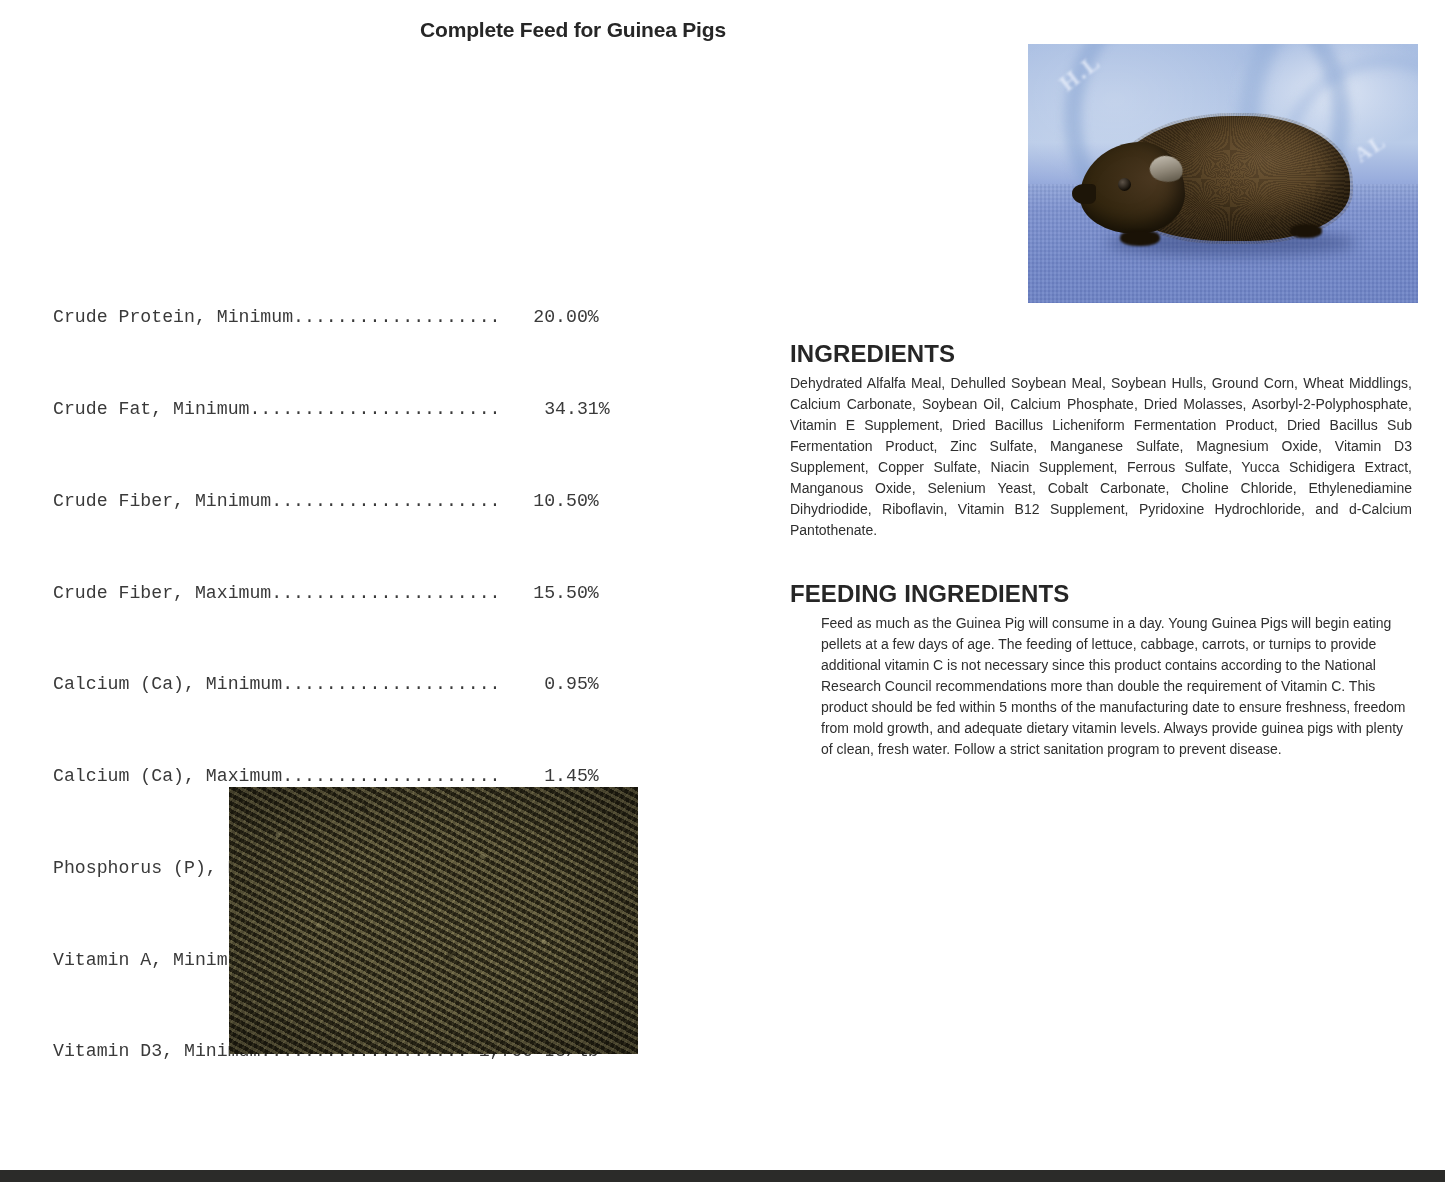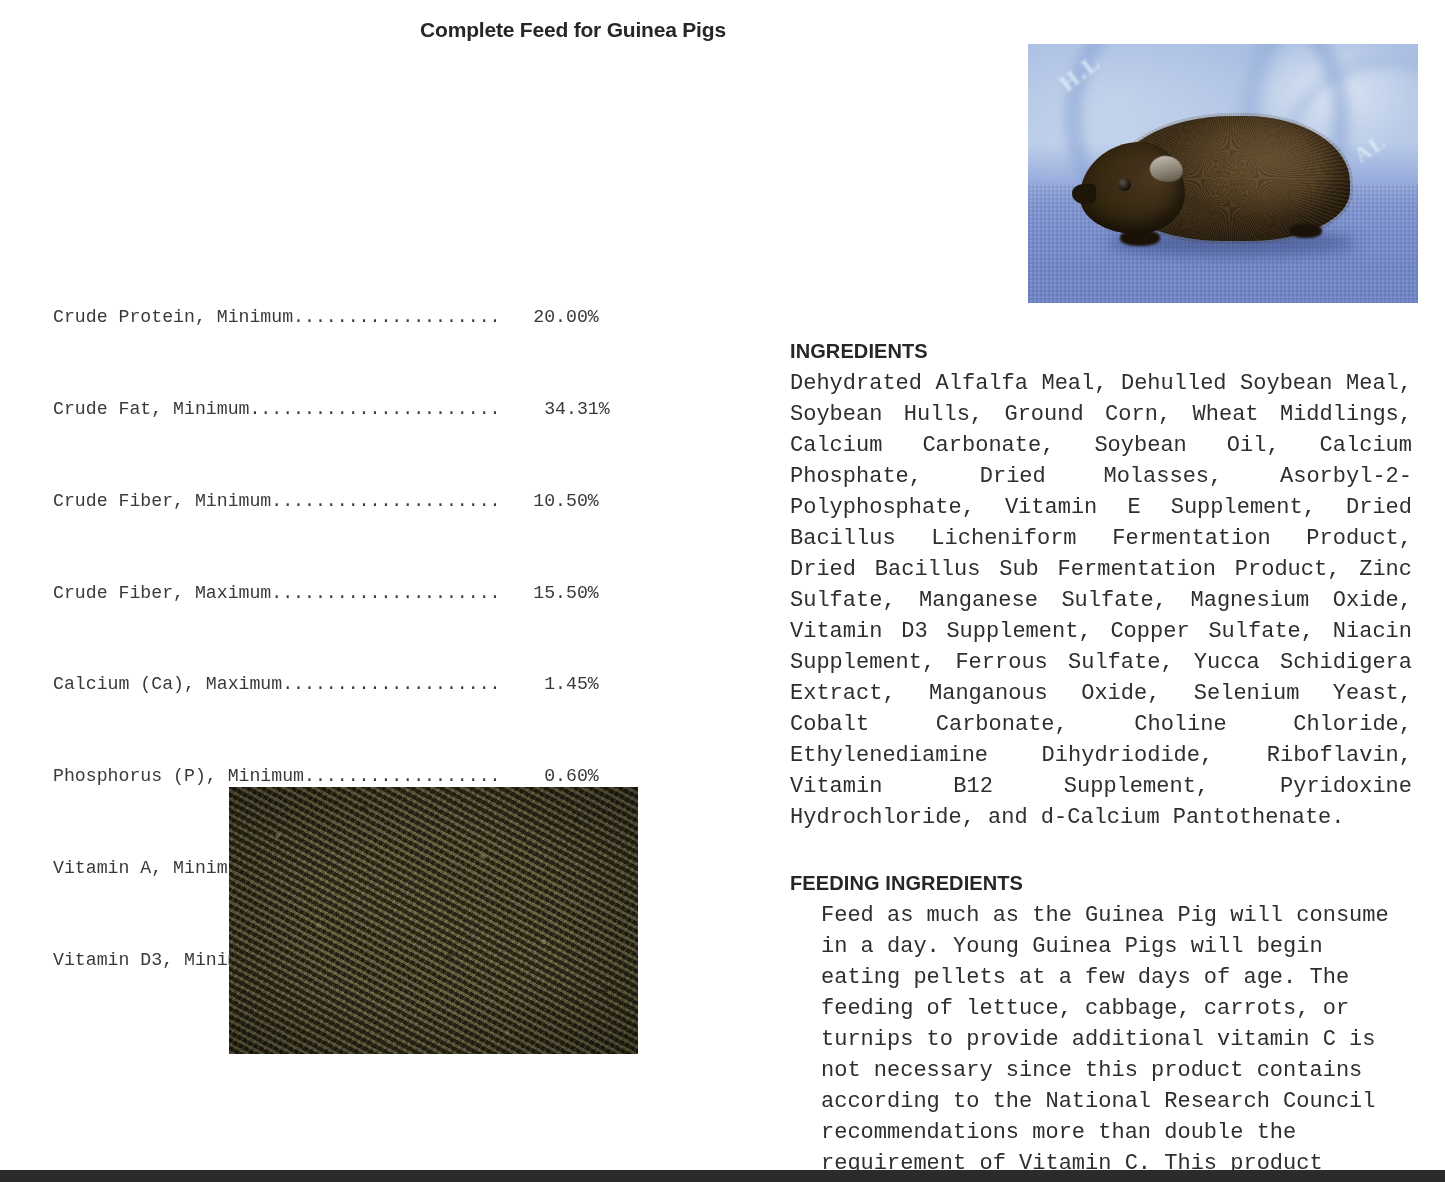--- a/index.html
+++ b/index.html
@@ -243,30 +243,30 @@
 
   
   #right-column {
     position: absolute;
     left: 790px;
     top: 340px;
     width: 622px;
   }
   .section-heading {
     font-family: "Liberation Sans", sans-serif;
-    font-size: 20px;
+    font-size: 24px;
     font-weight: bold;
     color: #262626;
     letter-spacing: 0.1px;
     margin: 0 0 5px 0;
   }
   .body-text {
-    font-family: Liberation Mono, monospace;
-    font-size: 22px;
-    line-height: 31px;
+    font-family: Liberation Sans, sans-serif;
+    font-size: 14px;
+    line-height: 21px;
     color: #2e2e2e;
     margin: 0;
   }
   #ingredients-text {
     text-align: justify;
     text-justify: inter-word;
   }
   #feeding-block {
     margin-top: 39px;
   }
@@ -306,20 +306,21 @@
   <div class="gp-nose"></div>
   <div class="gp-foot-a"></div>
   <div class="gp-foot-b"></div>
 </div>
 
 <div id="guaranteed-analysis">
   <span class="ga-row">Crude Protein, Minimum...................   20.00%</span>
   <span class="ga-row">Crude Fat, Minimum.......................    34.31%</span>
   <span class="ga-row">Crude Fiber, Minimum.....................   10.50%</span>
   <span class="ga-row">Crude Fiber, Maximum.....................   15.50%</span>
+  <span class="ga-row">Calcium (Ca), Minimum....................    0.95%</span>
   <span class="ga-row">Calcium (Ca), Maximum....................    1.45%</span>
   <span class="ga-row">Phosphorus (P), Minimum..................    0.60%</span>
   <span class="ga-row">Vitamin A, Minimum.................... 7,000 IU/lb</span>
   <span class="ga-row">Vitamin D3, Minimum................... 1,700 IU/lb</span>
   
   
   
   
   
 </div>

